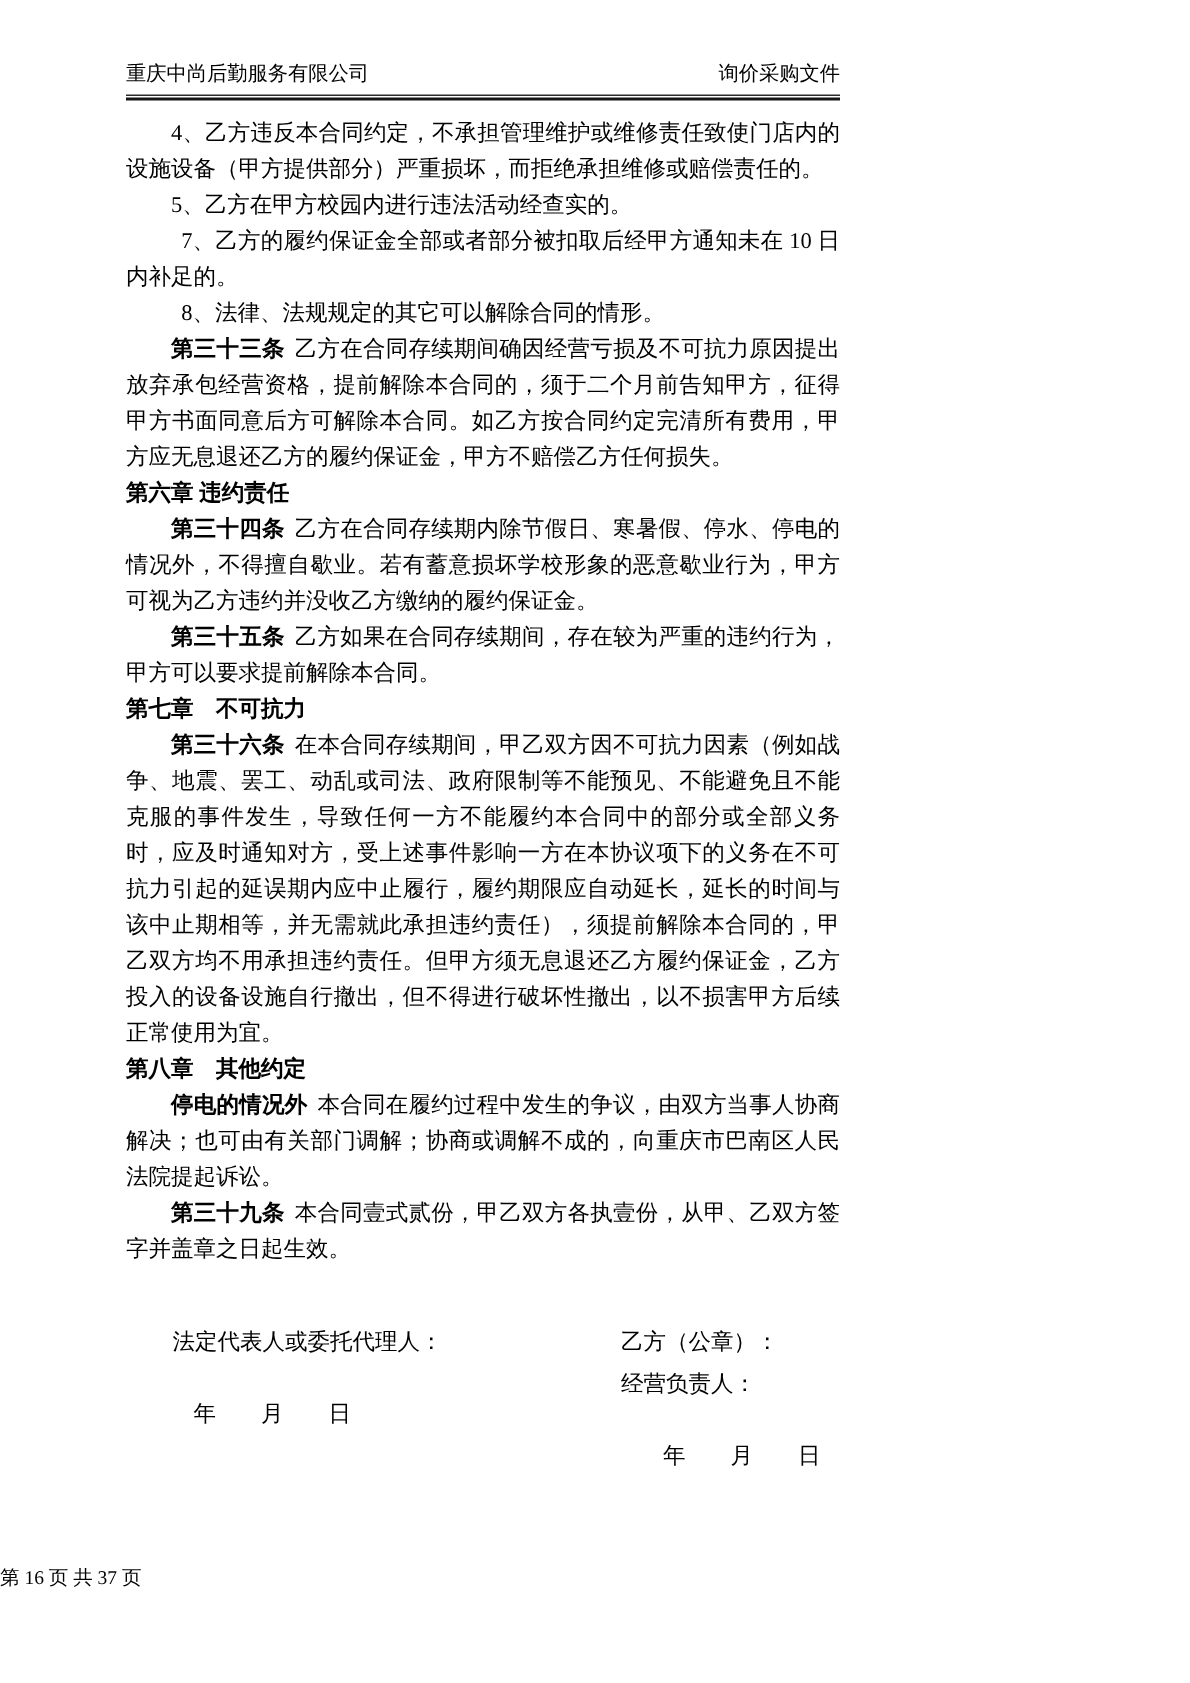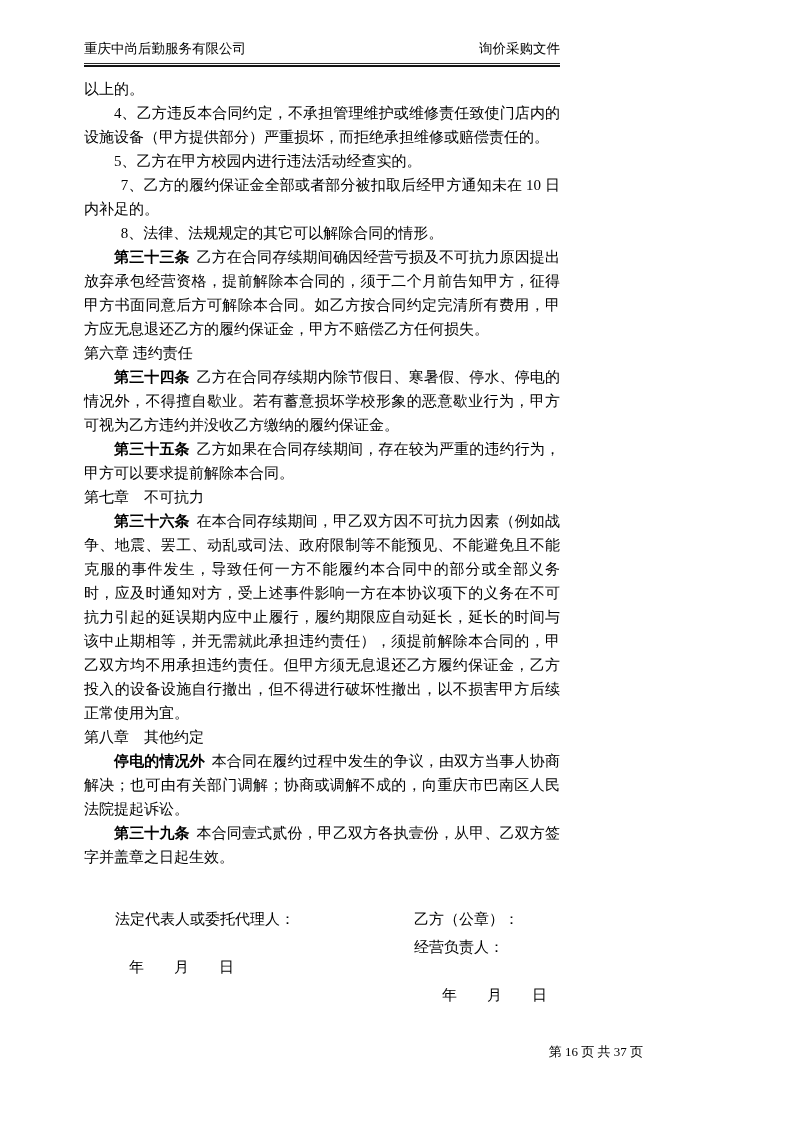--- a/index.html
+++ b/index.html
@@ -35,58 +35,57 @@
     margin: 0;
     font-size: 15px;
     line-height: 24px;
     text-align: justify;
   }
   .indent { text-indent: 2em; }
   .indent-lg { text-indent: 2.45em; }
   .chapter {
     margin: 0;
     font-size: 16px;
-    font-weight: normal;
+    font-weight: bold;
     line-height: 24px;
     text-align: center;
     text-indent: 0;
   }
   .clause-label { font-weight: bold; margin-right: 0.45em; }
   .signature {
     margin-top: 36px;
     font-size: 15px;
   }
   .sig-grid { display: flex; }
   .sig-col-a { width: 330px; padding-left: 31px; }
   .sig-col-b { flex: 1; }
   .sig-line { line-height: 28px; white-space: pre-wrap; }
   .sig-date { margin-top: 20px; white-space: pre-wrap; line-height: 28px; }
   .sig-col-a .sig-date { padding-left: 14px; }
   .sig-col-b .sig-date { padding-left: 28px; }
   .footer {
     position: absolute;
     left: 0; right: 0; bottom: 62px;
-    text-align: right;
+    text-align: left;
     font-size: 13px;
     line-height: 16px;
   }
 </style>
 </head>
 <body>
 
 <div class="page">
 
   <div class="header-row">
     <span>重庆中尚后勤服务有限公司</span>
     <span>询价采购文件</span>
   </div>
   <div class="header-rule"></div>
 
   <div class="doc">
-    <p>以上的。</p>
 
     <p class="indent">4、乙方违反本合同约定，不承担管理维护或维修责任致使门店内的设施设备（甲方提供部分）严重损坏，而拒绝承担维修或赔偿责任的。</p>
     <p class="indent">5、乙方在甲方校园内进行违法活动经查实的。</p>
     <p class="indent-lg">7、乙方的履约保证金全部或者部分被扣取后经甲方通知未在 10 日内补足的。</p>
     <p class="indent-lg">8、法律、法规规定的其它可以解除合同的情形。</p>
 
     <p class="indent"><span class="clause-label">第三十三条</span><span>乙方在合同存续期间确因经营亏损及不可抗力原因提出放弃承包经营资格，提前解除本合同的，须于二个月前告知甲方，征得甲方书面同意后方可解除本合同。如乙方按合同约定完清所有费用，甲方应无息退还乙方的履约保证金，甲方不赔偿乙方任何损失。</span></p>
 
     <p class="chapter">第六章 违约责任</p>
 

